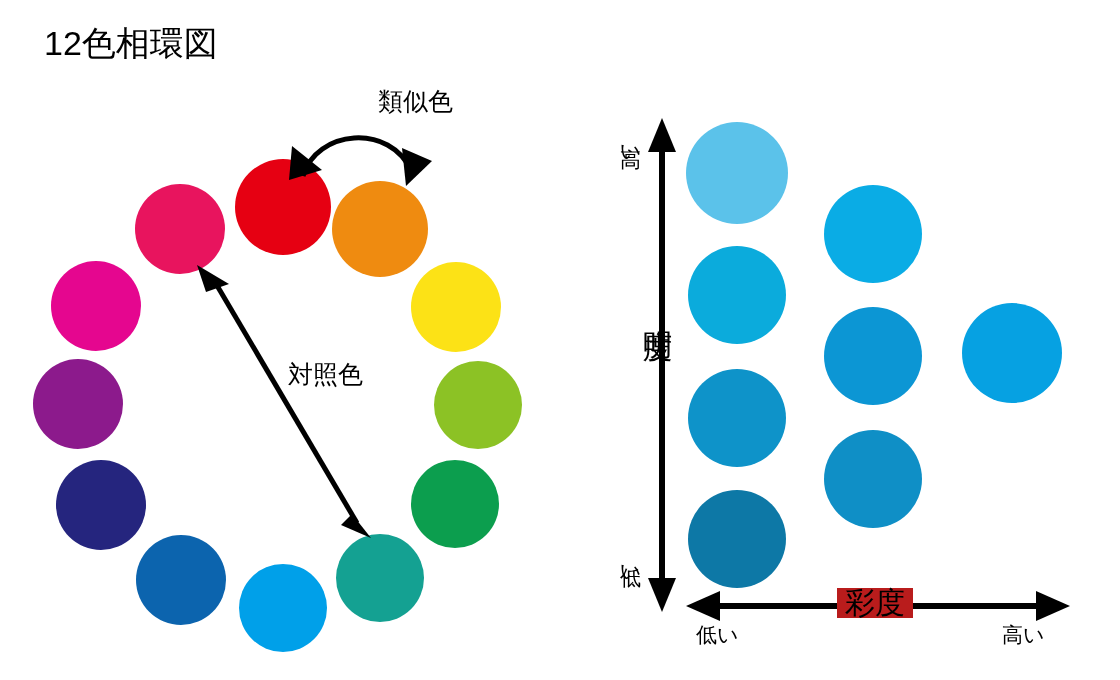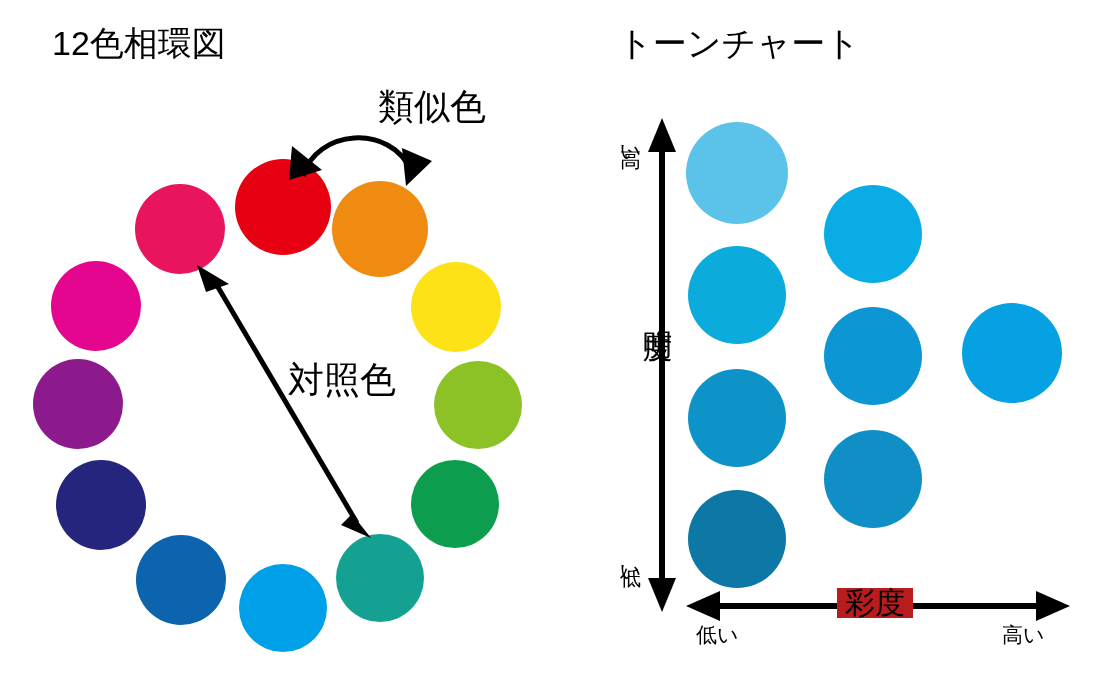--- a/index.html
+++ b/index.html
@@ -19,36 +19,36 @@
   }
   .panel-title {
     position: absolute;
     font-size: 34px;
     font-weight: 400;
     color: #000000;
     letter-spacing: 0px;
     white-space: nowrap;
     line-height: 1;
   }
-  #wheel-title { left: 52px; top: 26px; }
+  #wheel-title { left: 44px; top: 26px; }
   #tone-title  { left: 618px; top: 26px; }
 
   .swatch {
     position: absolute;
     border-radius: 50%;
   }
 
   .label {
     position: absolute;
     color: #000000;
     white-space: nowrap;
     line-height: 1;
     font-weight: 400;
   }
-  .label-lg { font-size: 36px; }
+  .label-lg { font-size: 25px; }
   .label-md { font-size: 30px; }
   .label-sm { font-size: 21px; }
 
   .label-vert {
     writing-mode: vertical-rl;
     text-orientation: upright;
     line-height: 1.02;
   }
 
   svg.overlay {
@@ -73,21 +73,20 @@
   <div class="swatch" style="left:434px; top:361px; width:88px; height:88px; background:#8CC225;"></div>
   <div class="swatch" style="left:411px; top:460px; width:88px; height:88px; background:#0C9E4E;"></div>
   <div class="swatch" style="left:336px; top:534px; width:88px; height:88px; background:#14A192;"></div>
   <div class="swatch" style="left:239px; top:564px; width:88px; height:88px; background:#00A0E9;"></div>
   <div class="swatch" style="left:136px; top:535px; width:90px; height:90px; background:#0C64AE;"></div>
   <div class="swatch" style="left:56px;  top:460px; width:90px; height:90px; background:#25257E;"></div>
   <div class="swatch" style="left:33px;  top:359px; width:90px; height:90px; background:#8C1A8C;"></div>
   <div class="swatch" style="left:51px;  top:261px; width:90px; height:90px; background:#E5068F;"></div>
   <div class="swatch" style="left:135px; top:184px; width:90px; height:90px; background:#E8145E;"></div>
 
-  <div class="panel-title" id="tone-title">トーンチャート</div>
 
   <div class="swatch" style="left:686px; top:122px; width:102px; height:102px; background:#5BC2EA;"></div>
   <div class="swatch" style="left:688px; top:246px; width:98px;  height:98px;  background:#0BABDC;"></div>
   <div class="swatch" style="left:688px; top:369px; width:98px;  height:98px;  background:#0E93C9;"></div>
   <div class="swatch" style="left:688px; top:490px; width:98px;  height:98px;  background:#0D78A6;"></div>
   <div class="swatch" style="left:824px; top:185px; width:98px;  height:98px;  background:#0AACE5;"></div>
   <div class="swatch" style="left:824px; top:307px; width:98px;  height:98px;  background:#0C96D4;"></div>
   <div class="swatch" style="left:824px; top:430px; width:98px;  height:98px;  background:#0F8FC6;"></div>
   <div class="swatch" style="left:962px; top:303px; width:100px; height:100px; background:#06A1E2;"></div>
 

